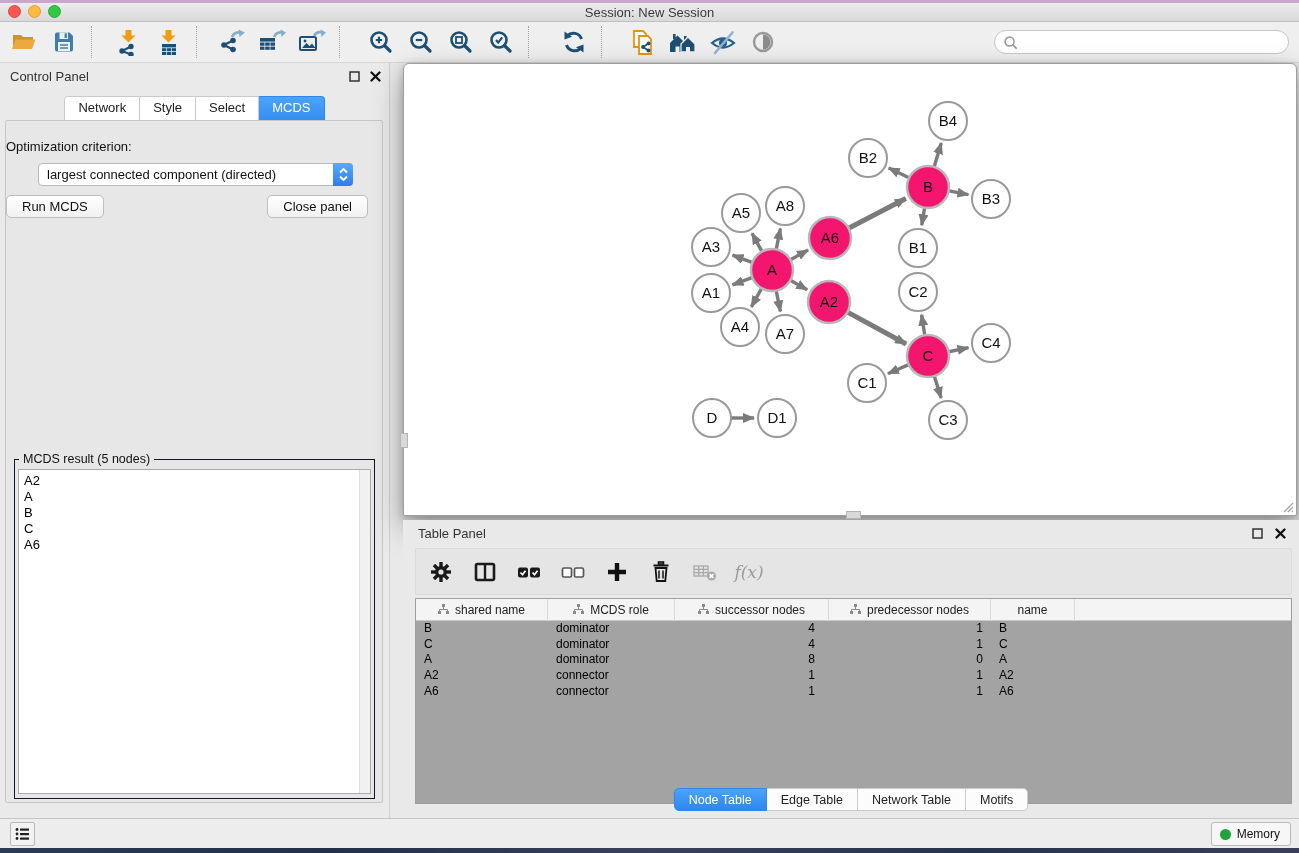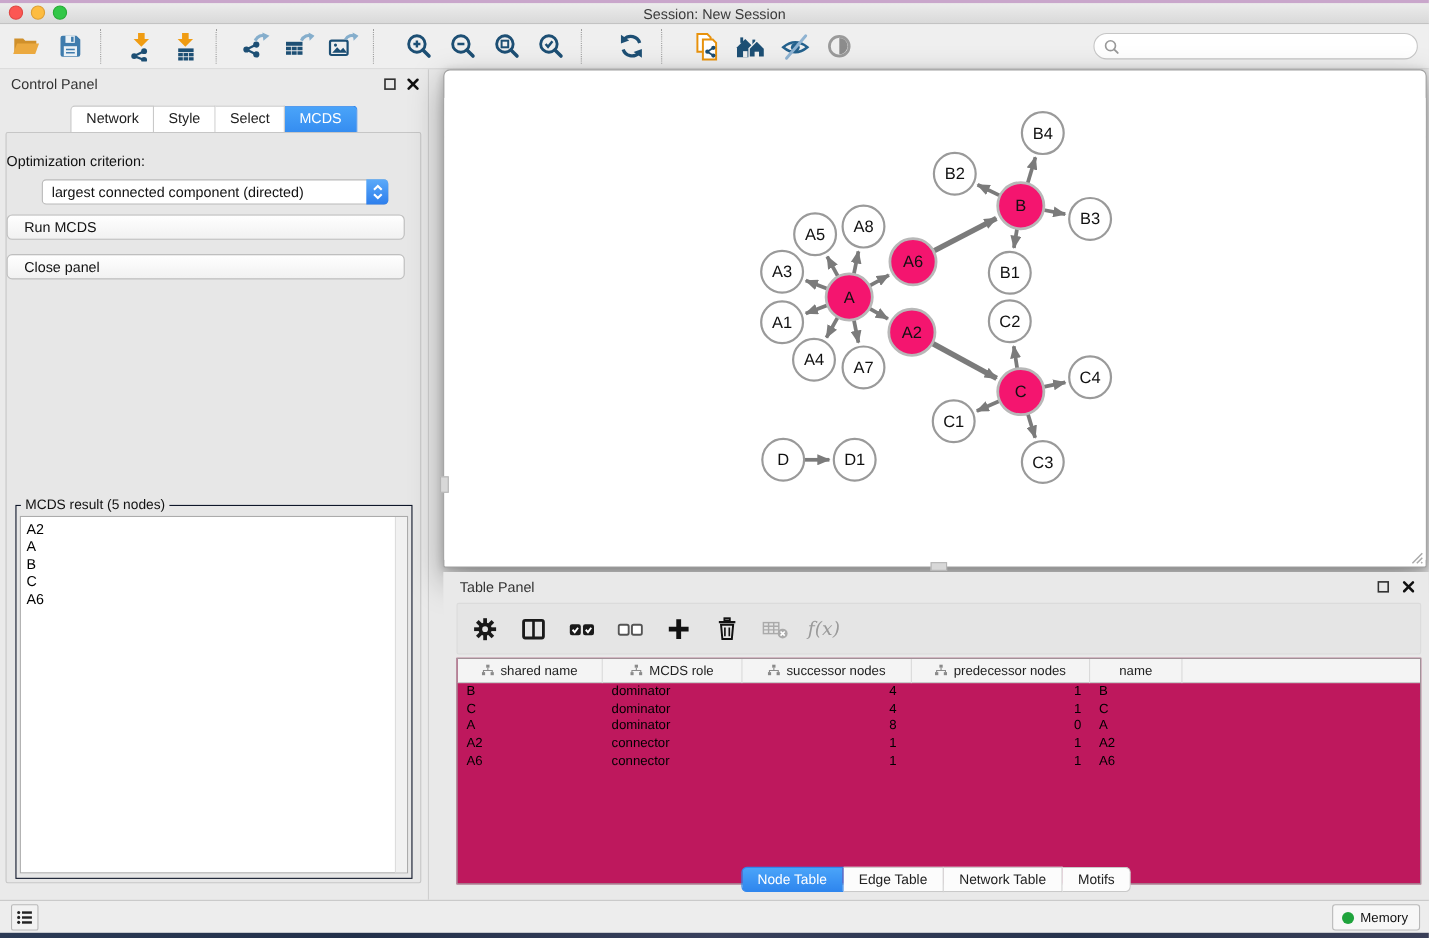--- a/index.html
+++ b/index.html
@@ -38,21 +38,21 @@
   .cp-tab:last-child { border-radius:0 4px 4px 0; }
   .cp-tab.active { background:linear-gradient(#4AA4F9,#2F86EE); border-color:#2F86EE; color:#FFF; }
   .cp-body { position:absolute; left:5px; right:6px; top:57px; bottom:15px; background:#E7E7E7;
     border:1px solid #C6C6C6; border-radius:2px; }
   .opt-label { position:absolute; top:18px; left:0; right:0; text-align:left; font-size:13px; color:#111; }
   .select { position:absolute; top:42px; left:32px; width:315px; height:23px; background:#FFF;
     border:1px solid #B9B9B9; border-radius:4px; display:flex; align-items:center; }
   .select-value { flex:1; font-size:13px; color:#111; padding-left:8px; white-space:nowrap; }
   .select-stepper { width:20px; height:23px; margin:-1px -1px -1px 0; border-radius:0 4px 4px 0;
     background:linear-gradient(#5BAAF9,#2D7EEC); display:flex; align-items:center; justify-content:center; }
-  .btn-row { position:absolute; top:74px; left:0; right:14px; display:flex; justify-content:space-between; gap:13px;flex-direction:column; }
+  .btn-row { position:absolute; top:74px; left:0; right:14px; display:flex; justify-content:space-between; gap:13px; }
   .pbtn { height:23px; padding:0 15px; background:linear-gradient(#FFFFFF,#F1F1F1); border:1px solid #BFBFBF;
     border-radius:5px; font-size:13px; color:#111; display:flex; align-items:center; }
   .fieldset { position:absolute; left:8px; right:7px; top:338px; bottom:3px; border:1px solid #0f172a; }
   .legend { position:absolute; top:-8px; left:4px; background:#E7E7E7; padding:0 4px; font-size:12.5px; color:#111; }
   .mcds-list { position:absolute; left:3px; right:3px; top:9px; bottom:4px; background:#FFF; border:1px solid #ABABAB; }
   .mcds-scroll { position:absolute; right:0; top:0; bottom:0; width:11px; background:#F1F1F1; border-left:1px solid #DDD; }
   .mcds-item { font-size:13px; color:#000; line-height:16px; padding-left:5px; }
   .mcds-items { padding-top:3px; }
 
   
@@ -69,21 +69,21 @@
   .split-v { position:absolute; left:-4px; top:369px; width:8px; height:15px; background:#D8D8D8; border:1px solid #B5B5B5; }
   .split-h { position:absolute; left:442px; bottom:-4px; width:15px; height:8px; background:#D8D8D8; border:1px solid #B5B5B5; }
 
   
   .table-panel { position:absolute; left:403px; top:520px; width:896px; height:298px; background:#E9E9E9; }
   .tp-head { position:absolute; top:6px; left:15px; font-size:13px; color:#333; }
   .tp-toolbar { position:absolute; left:12px; right:7px; top:28px; height:47px; background:#E5E5E5;
     border:1px solid #DBDBDB; border-radius:2px; display:flex; align-items:center; padding-left:10px; gap:14px; }
   .tpbtn { width:30px; height:34px; display:flex; align-items:center; justify-content:center; }
   .fx { font-family:"DejaVu Serif", serif; font-style:italic; font-size:17px; color:#9A9A9A; }
-  .table-box { position:absolute; left:12px; right:7px; top:78px; height:206px; background:#be185d;
+  .table-box { position:absolute; left:12px; right:7px; top:78px; height:206px; background:#a3a3a3;
     border:1px solid #9E9E9E; overflow:hidden; }
   .tp-grid { display:grid; grid-template-columns:132px 127px 154px 162px 84px 1fr; }
   .table-head { height:22px; background:#F4F4F4; border-bottom:1px solid #C9C9C9; }
   .th { display:flex; align-items:center; justify-content:center; gap:6px; font-size:12px; color:#222;
     border-right:1px solid #DADADA; height:22px; }
   .th:last-child { border-right:none; }
   .tr { height:15.7px; }
   .td { font-size:12px; color:#000; line-height:15.7px; padding-left:8px; white-space:nowrap; }
   .td2, .td3 { text-align:right; padding-right:14px; }
   .td3 { padding-right:8px; }

